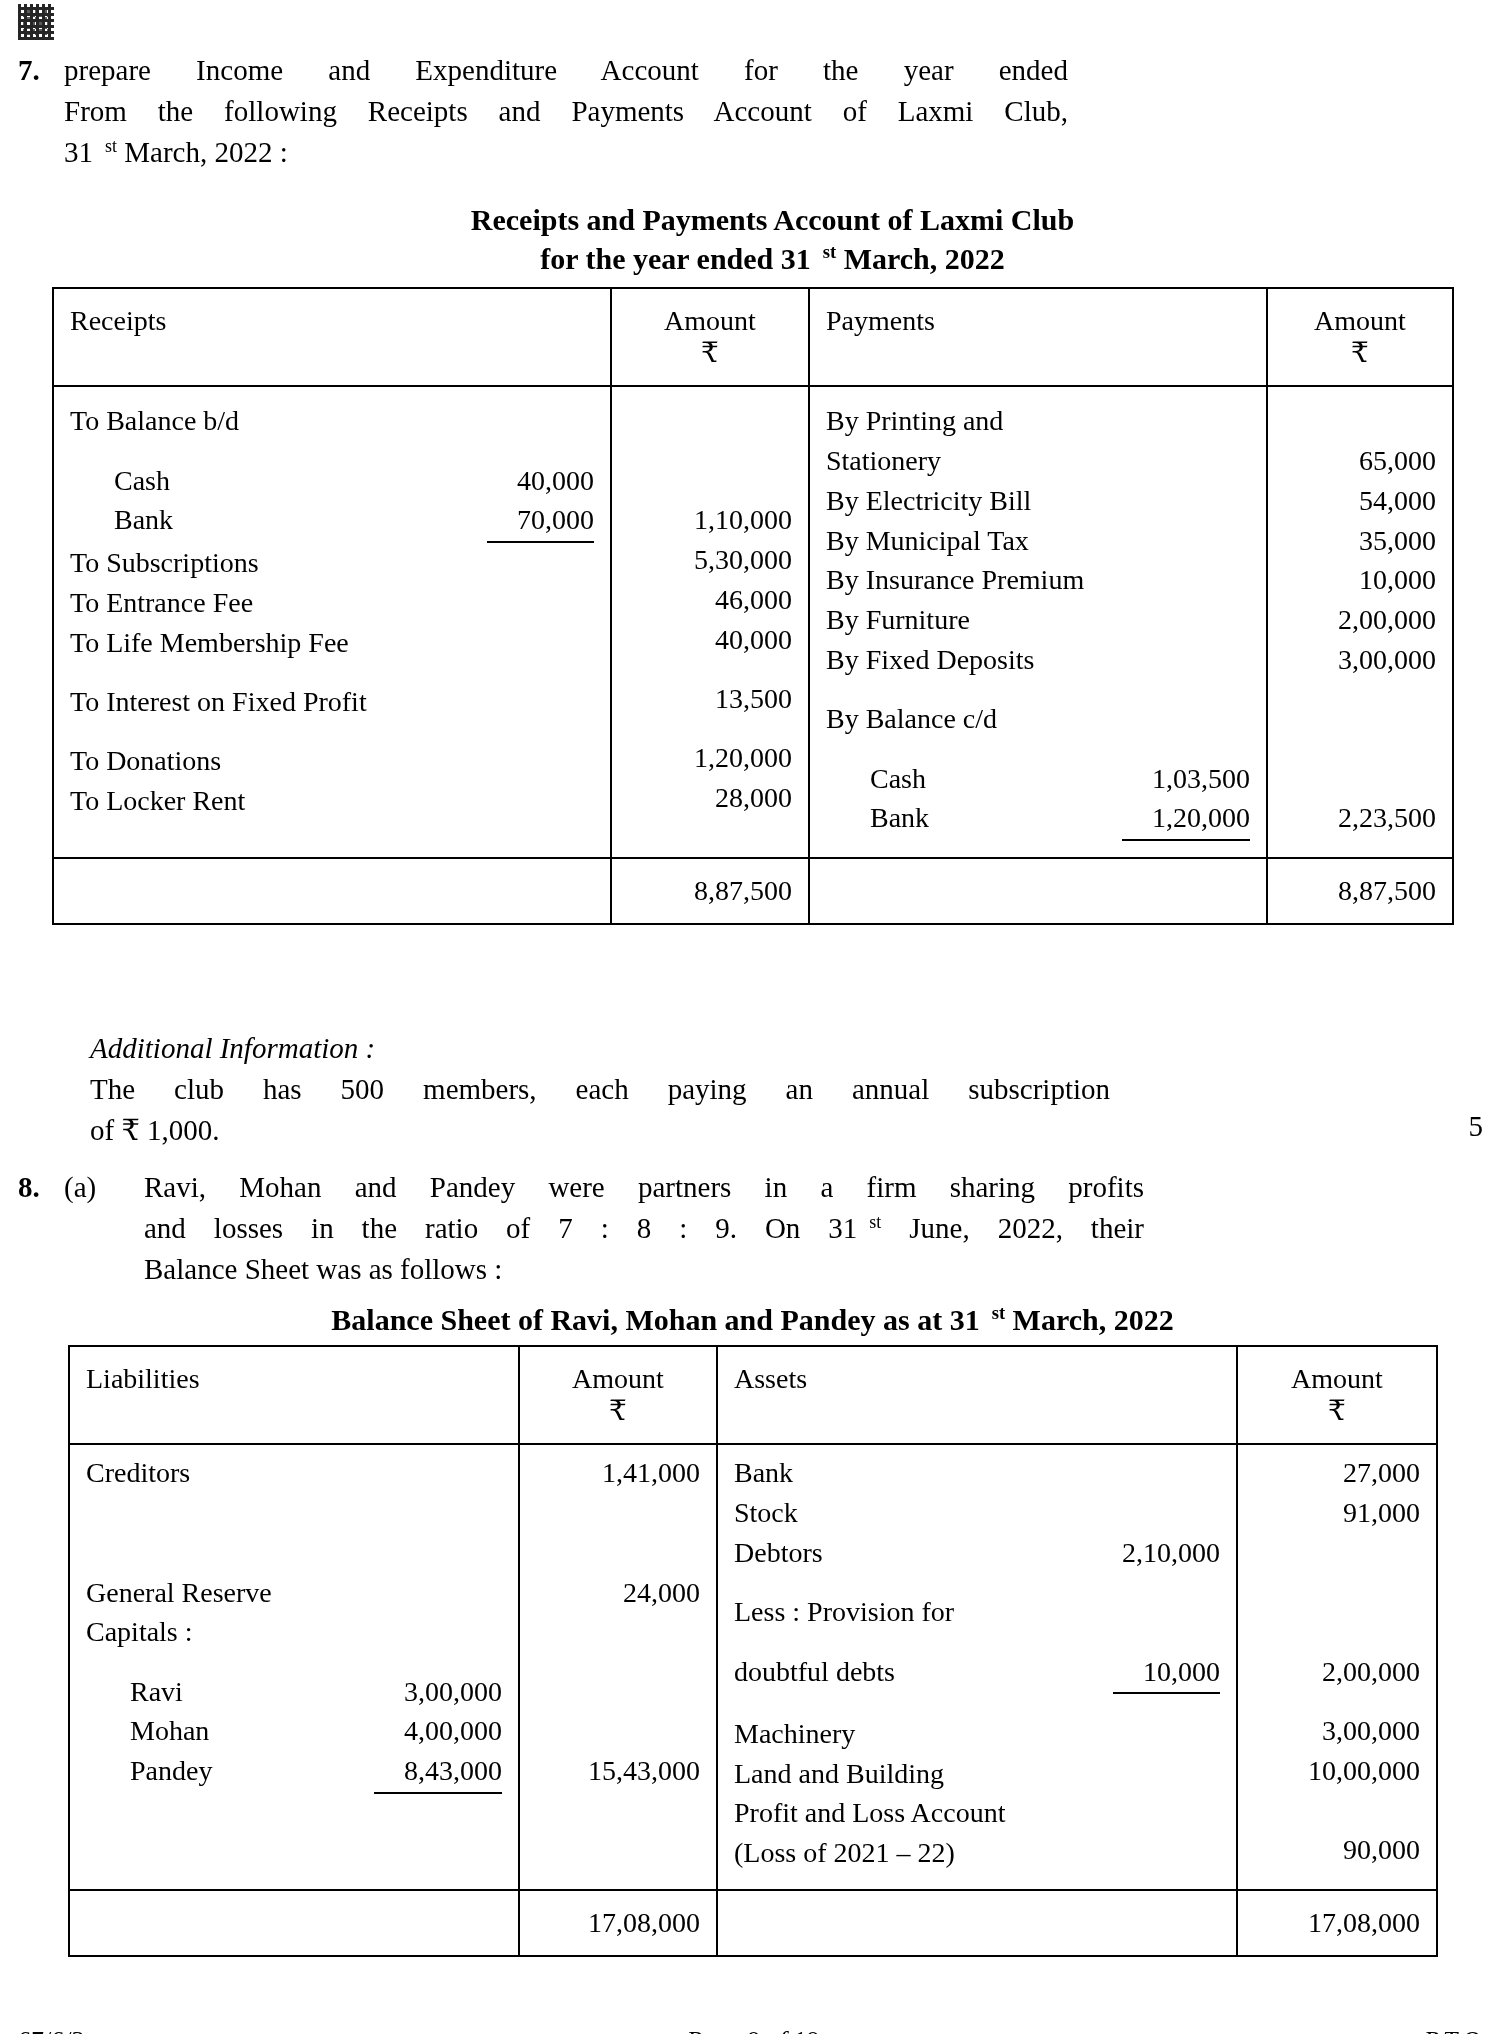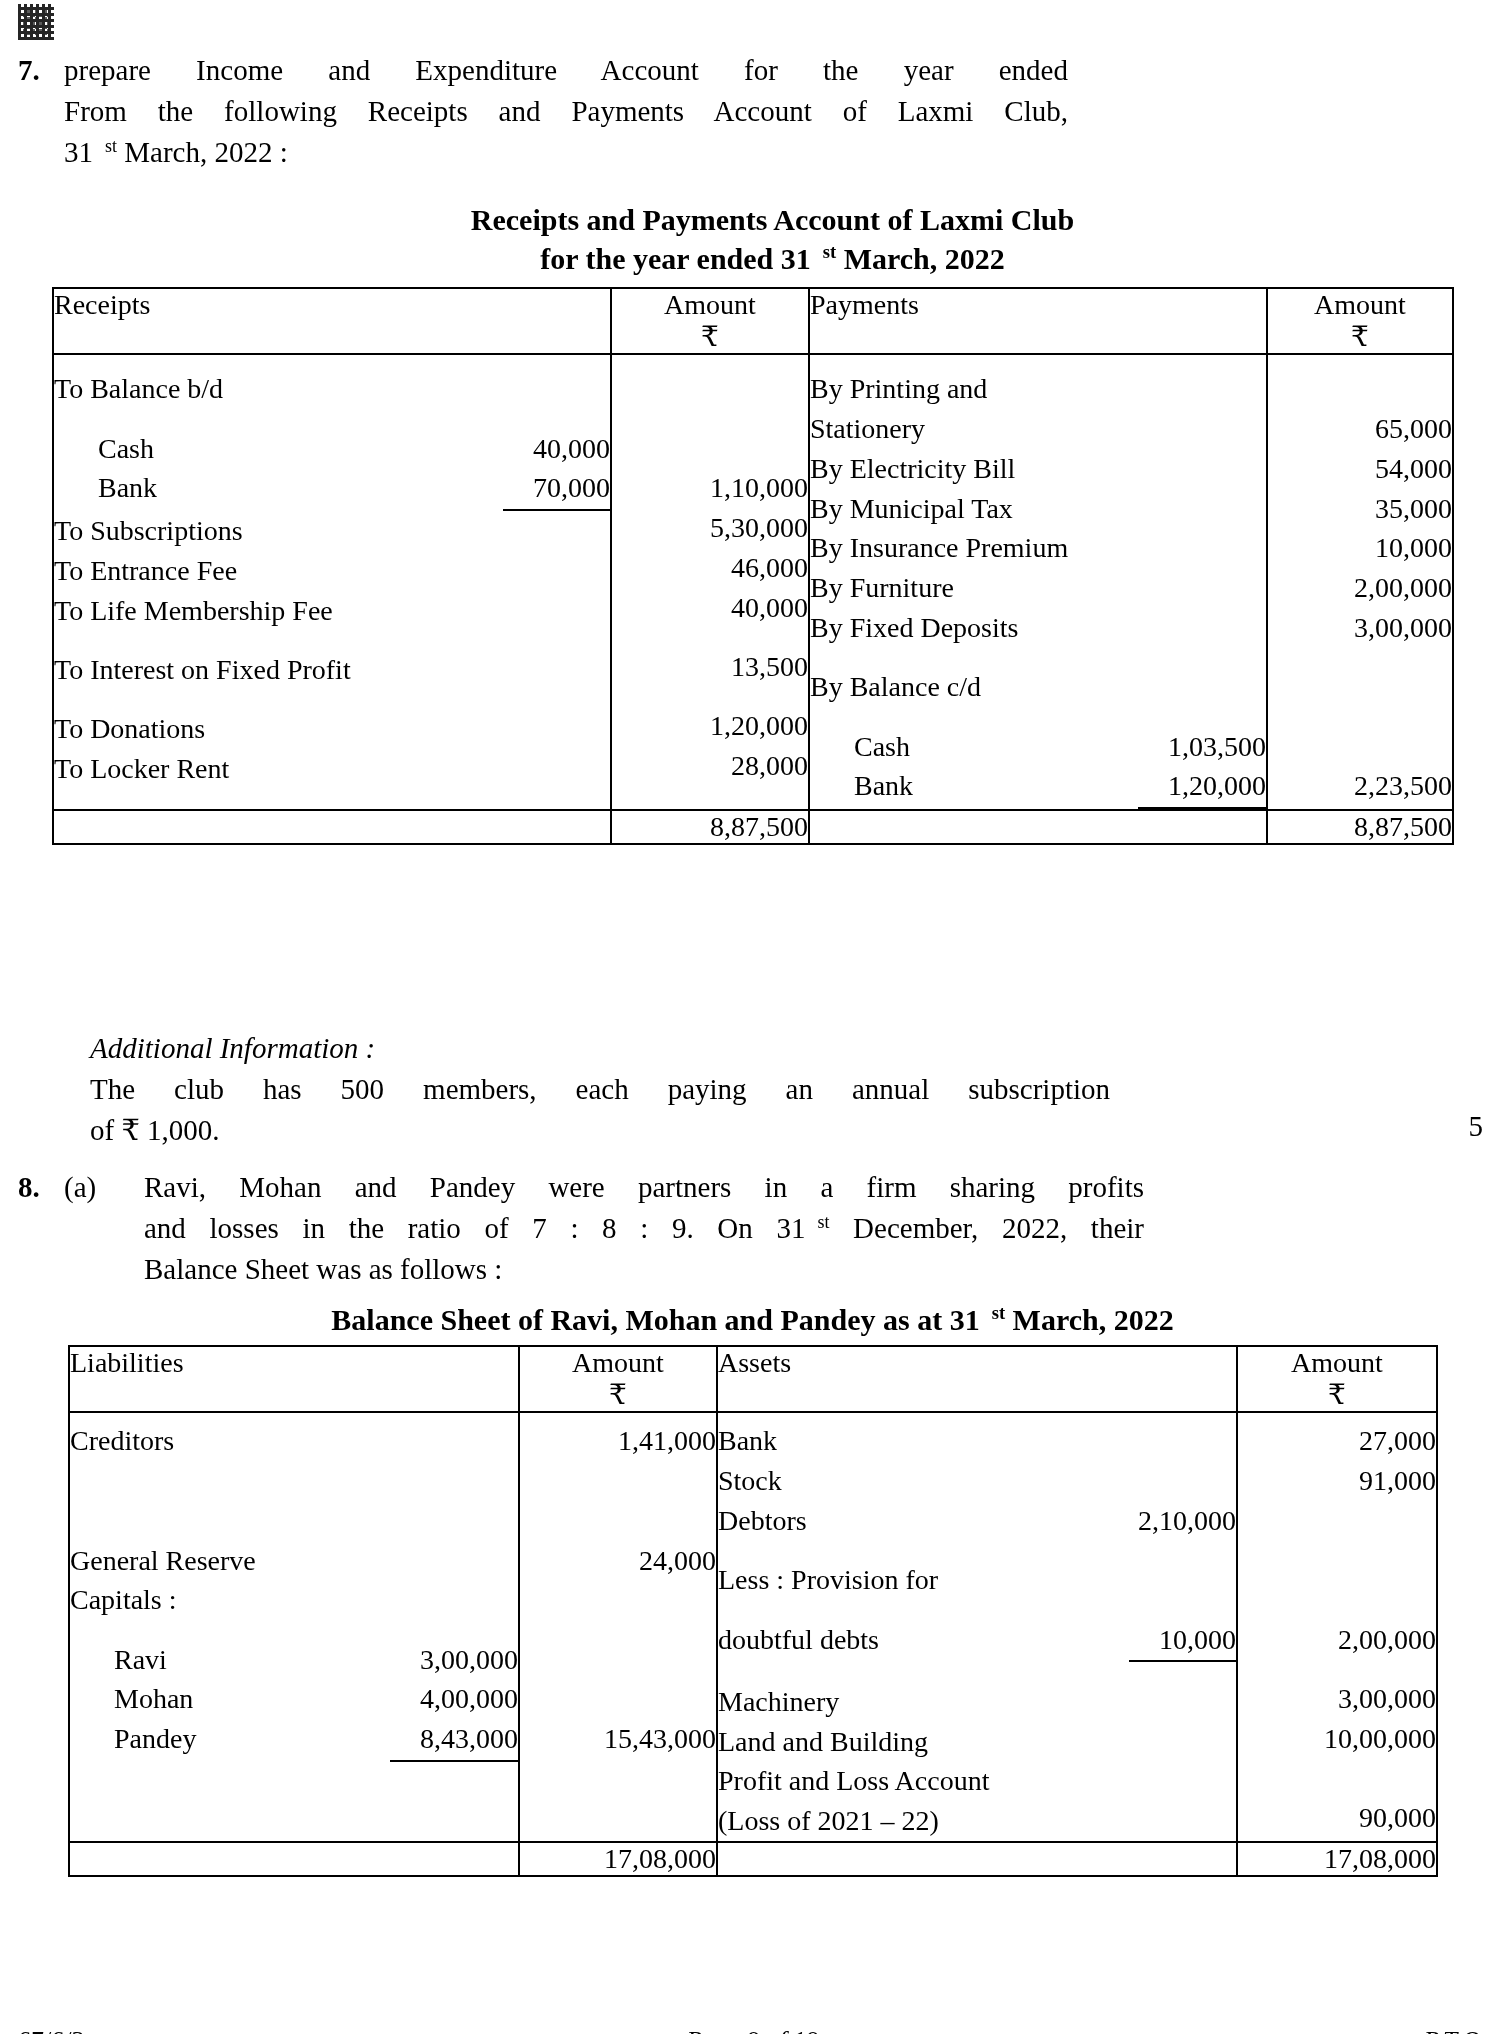--- a/index.html
+++ b/index.html
@@ -88,21 +88,21 @@
 
   
   table.ledger {
     position: absolute;
     border-collapse: collapse;
     font-size: 28px;
     table-layout: fixed;
   }
   table.ledger td {
     border: 2px solid #000;
-    padding: 0;
+    padding: 16px;
     vertical-align: top;
   }
   .cellpad { padding: 4px 10px 4px 14px; }
   .hdr-particular {
     font-size: 28px;
     padding: 34px 10px 10px 14px;
   }
   .hdr-amount {
     font-size: 28px;
     text-align: center;
@@ -335,21 +335,21 @@
     <div>of ₹ 1,000.</div>
   </div>
 
   <div class="marks" style="top:1110px; right:22px;">5</div>
 
   <div class="q-block" style="top:1167px; left:18px; width:1400px;">
     <div class="qnum">8.</div>
     <div class="qlabel">(a)</div>
     <div class="qtext" style="width:1000px;">
       <p style="text-align:justify; text-align-last:justify;">Ravi, Mohan and Pandey were partners in a firm sharing profits</p>
-      <p style="text-align:justify; text-align-last:justify;"><span>and losses in the ratio of 7 : 8 : 9. On 31</span><sup>st</sup><span> December, 2022, their</span></p>
+      <p style="text-align:justify; text-align-last:justify;"><span>and losses in the ratio of 7 : 8 : 9. On 31</span><sup>st</sup><span> June, 2022, their</span></p>
       <p>Balance Sheet was as follows :</p>
     </div>
   </div>
 
   <div class="center-title" style="top:1300px; left:0;">
     <div><span>Balance Sheet of Ravi, Mohan and Pandey as at 31</span><sup>st</sup><span> March, 2022</span></div>
   </div>
 
   <table class="ledger" style="top:1345px; left:68px; width:1368px;">
     <colgroup>

